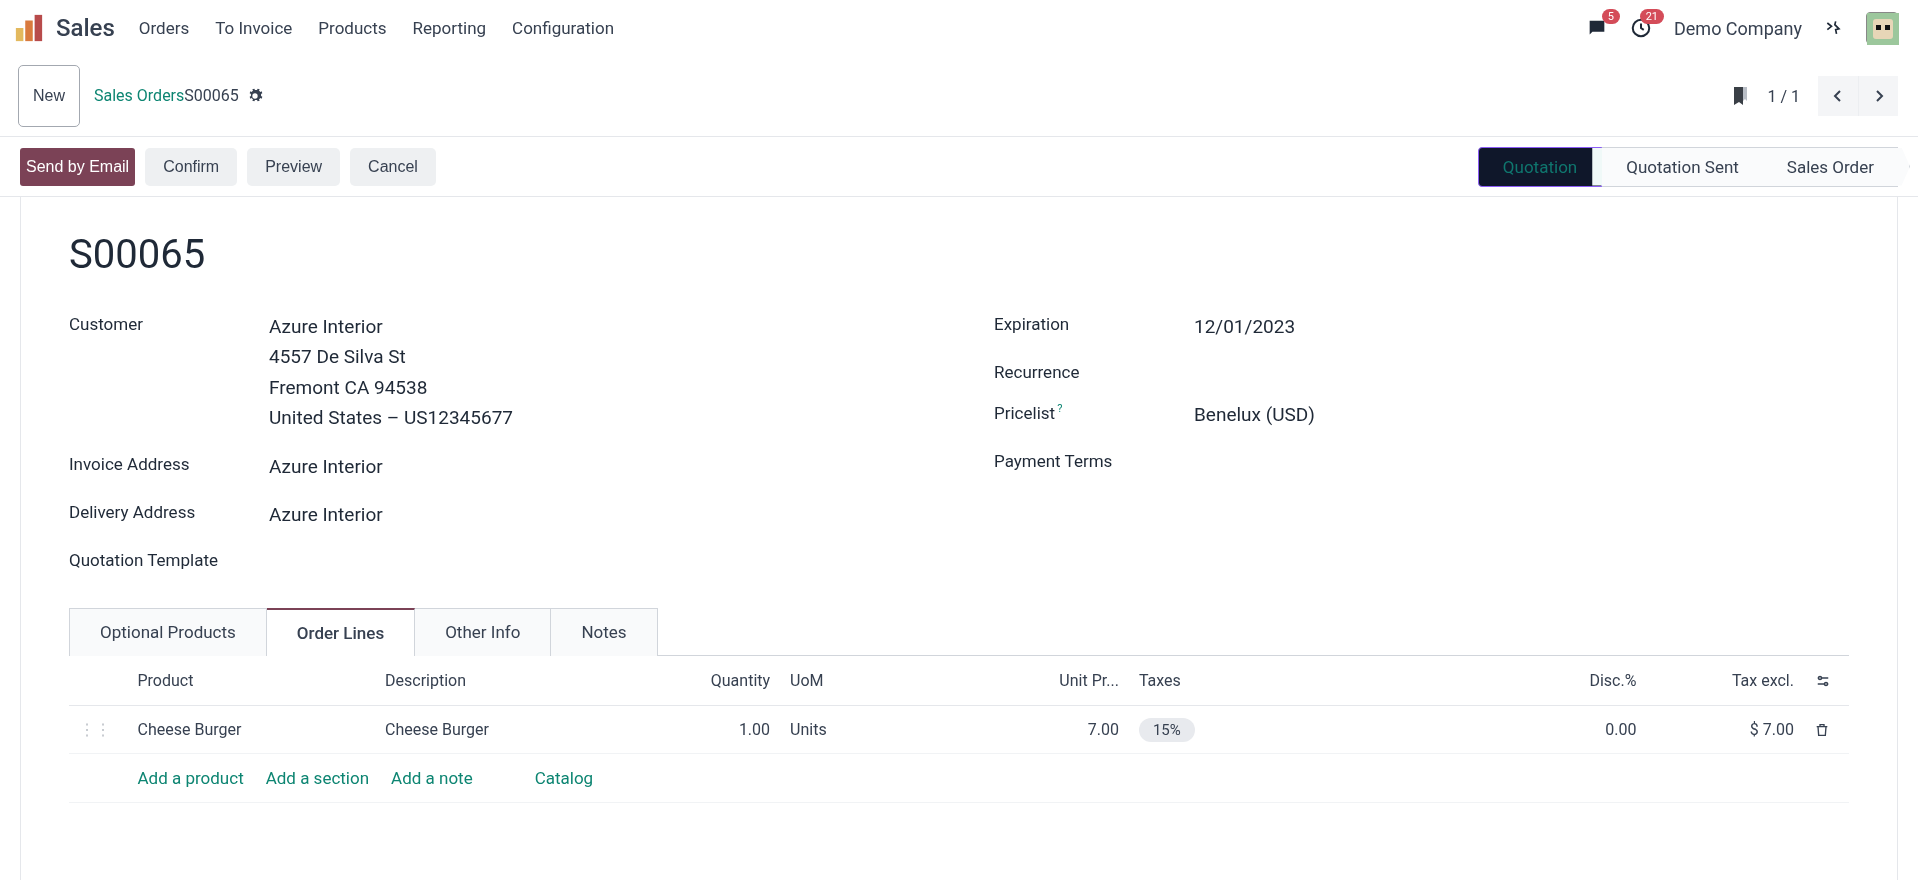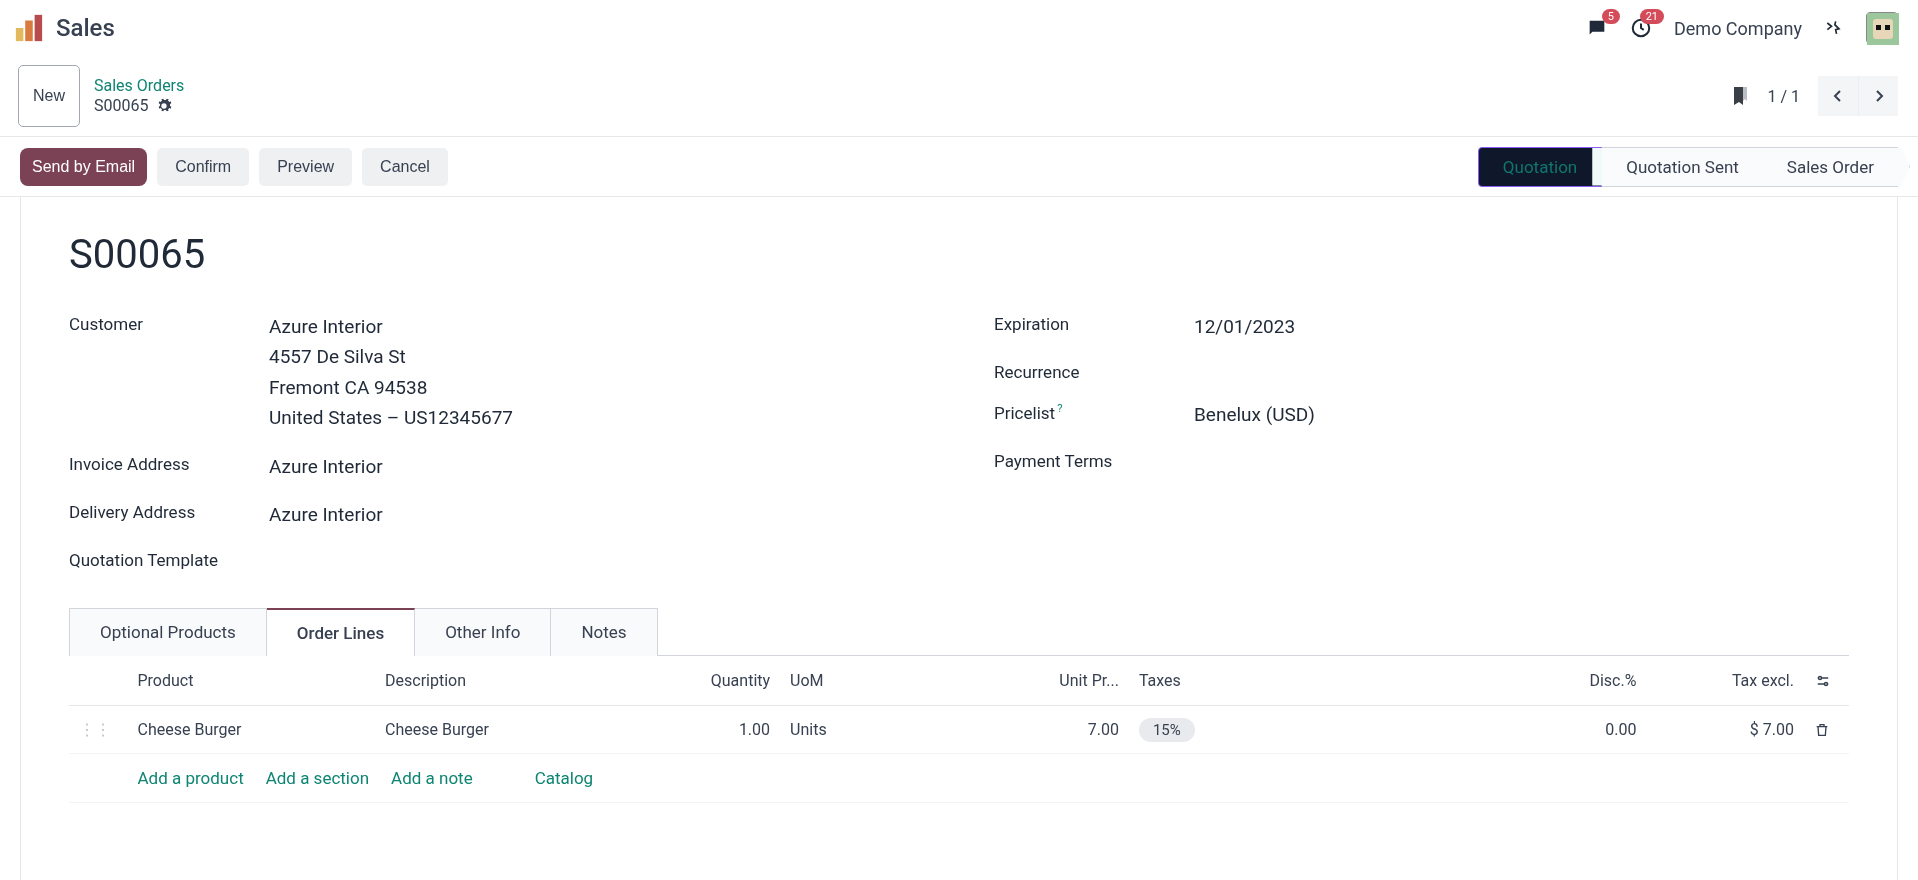--- a/index.html
+++ b/index.html
@@ -34,40 +34,40 @@
 
   
   .controlbar {
     display: flex; align-items: center; padding: 9px 20px 9px 18px;
     border-bottom: 1px solid #e5e7eb;
   }
   .btn-new {
     border: 1px solid #a3a8b0; background: #fff; border-radius: 5px;
     padding: 21px 14px; font-size: 16px; color: #374151; margin-right: 14px;
   }
-  .breadcrumb { display: flex; flex-direction: column; line-height: 1.25; }
+  .breadcrumb { display: flex; line-height: 1.25; }
   .breadcrumb-parent { color: #0d8572; font-size: 16px; text-decoration: none; }
   .breadcrumb-current { display: flex; align-items: center; gap: 8px; font-size: 16px; color: #374151; }
   .gear { width:16px; height:16px; display:inline-flex; }
   .controlbar-right { margin-left:auto; display:flex; align-items:center; gap: 18px; }
   .bookmark { width: 18px; height: 22px; }
   .pager { font-size: 16px; color:#374151; }
   .pagerbtns { display:flex; }
   .pagerbtn { width:40px; height:40px; background:#f4f5f7; display:flex; align-items:center; justify-content:center; }
   .pagerbtn + .pagerbtn { border-left:1px solid #eceef1; }
 
   
   .actionbar {
     display:flex; align-items:center; padding: 10px 20px;
     background:#fff; border-bottom:1px solid #e5e7eb;
     height: 60px;
   }
   .btn-primary {
     background:#7b4256; border:none; color:#fff;
-    padding: 10px 12px; border-radius:8px; font-size:16px;
+    padding: 10px 6px; border-radius:3px; font-size:16px;
   }
   .btn-secondary {
     background:#eef0f2; border:none; color:#374151;
     padding: 10px 18px; border-radius:5px; font-size:16px;
   }
   .action-left { display:flex; gap:10px; }
   .statusbar { margin-left:auto; display:flex; align-items:stretch; height:40px; }
   .status-step {
     display:flex; align-items:center; padding: 0 24px; font-size:17px;
     color:#374151; position:relative; border-top:1px solid #d1d5db; border-bottom:1px solid #d1d5db;
@@ -126,20 +126,27 @@
 
 <div class="topnav">
   <span class="app-icon">
     <svg viewBox="0 0 32 32" width="30" height="30">
       <rect x="2" y="16" width="8" height="14" fill="#e3b95e"></rect>
       <rect x="12" y="8" width="8" height="22" fill="#d97a3e"></rect>
       <rect x="22" y="2" width="8" height="28" fill="#b84b4b"></rect>
     </svg>
   </span>
   <span class="app-title">Sales</span>
+  <nav class="topnav-menu">
+    <a href="#">Orders</a>
+    <a href="#">To Invoice</a>
+    <a href="#">Products</a>
+    <a href="#">Reporting</a>
+    <a href="#">Configuration</a>
+  </nav>
 
   <div class="topnav-right">
     <span class="icon-badge">
       <svg width="22" height="22" viewBox="0 0 24 24" fill="#1f2937">
           <path d="M4 4h16v12H7l-3 3V4z"></path>
         </svg>
       <span class="badge">5</span>
     </span>
     <span class="icon-badge">
       <svg width="22" height="22" viewBox="0 0 24 24" fill="none" stroke="#1f2937" stroke-width="2.2">

